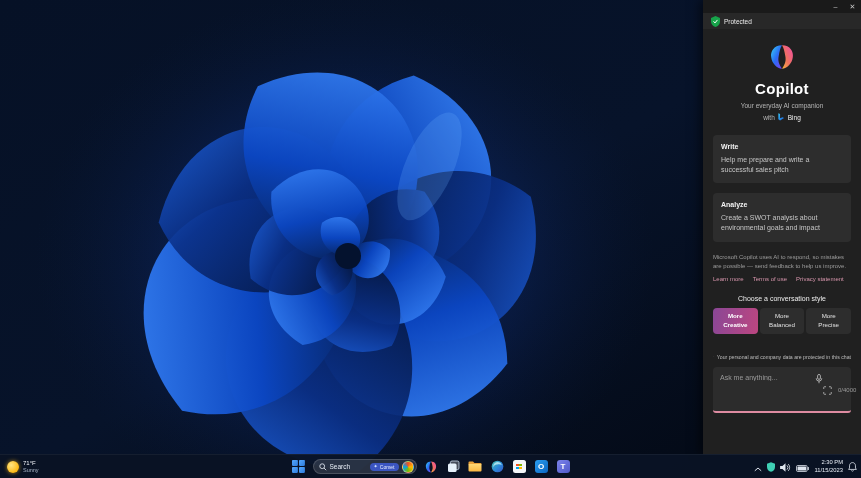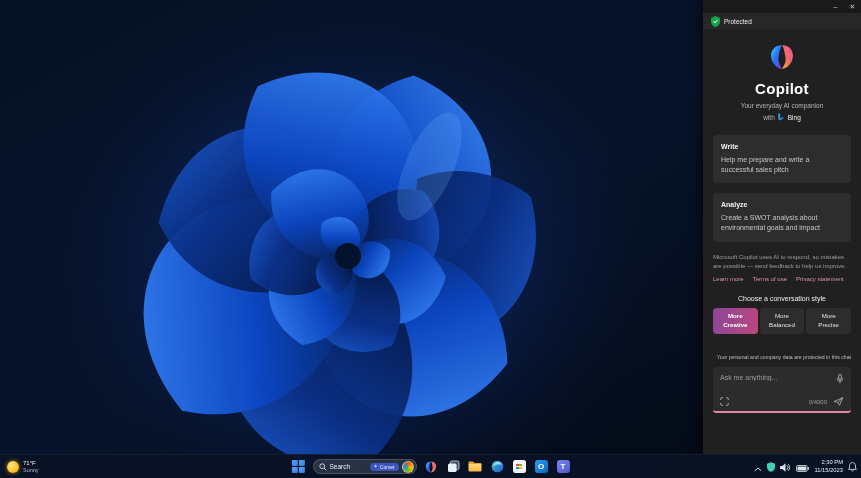--- a/index.html
+++ b/index.html
@@ -60,21 +60,21 @@
   .links a{font-size:6px;color:#d493aa;text-decoration:none;cursor:pointer;}
   .style-heading{margin:13px 0 0;font-size:7px;color:#ededed;}
   .styles{margin-top:6px;width:100%;display:flex;gap:2px;}
   .style-opt{flex:1;height:26px;border:none;border-radius:4px;background:#2d2d2d;color:#e2e2e2;
              font-size:6.2px;line-height:1.4;display:flex;flex-direction:column;align-items:center;
              justify-content:center;cursor:pointer;font-family:inherit;padding:0;}
   .style-opt.selected{background:linear-gradient(100deg,#8a4796,#bc4680);color:#fff;font-weight:700;}
   .privacy-note{margin-top:19px;display:flex;align-items:center;gap:3px;justify-content:center;width:100%;}
   .privacy-note span{font-size:5.2px;color:#bdbdbd;white-space:nowrap;}
   .composer{margin-top:7px;width:100%;box-sizing:border-box;background:#2c2c2c;border-radius:4px 4px 3px 3px;
-            border-bottom:2px solid #de8ba1;padding:7px 7px 5px;display:flex;flex-direction:column;
+            border-bottom:2px solid #de8ba1;padding:7px 7px 5px;display:flex;
             justify-content:space-between;height:46px;cursor:text;}
   .comp-row1{display:flex;align-items:flex-start;justify-content:space-between;gap:4px;}
   .chat-input{flex:1;background:transparent;border:none;outline:none;font-size:7px;color:#e8e8e8;
               font-family:inherit;padding:0;min-width:0;}
   .chat-input::placeholder{color:#9a9a9a;}
   .comp-row2{display:flex;align-items:center;gap:6px;}
   .counter{margin-left:auto;font-size:6px;color:#9a9a9a;}
   .icon-btn{line-height:0;cursor:pointer;}
 </style>
 </head>

